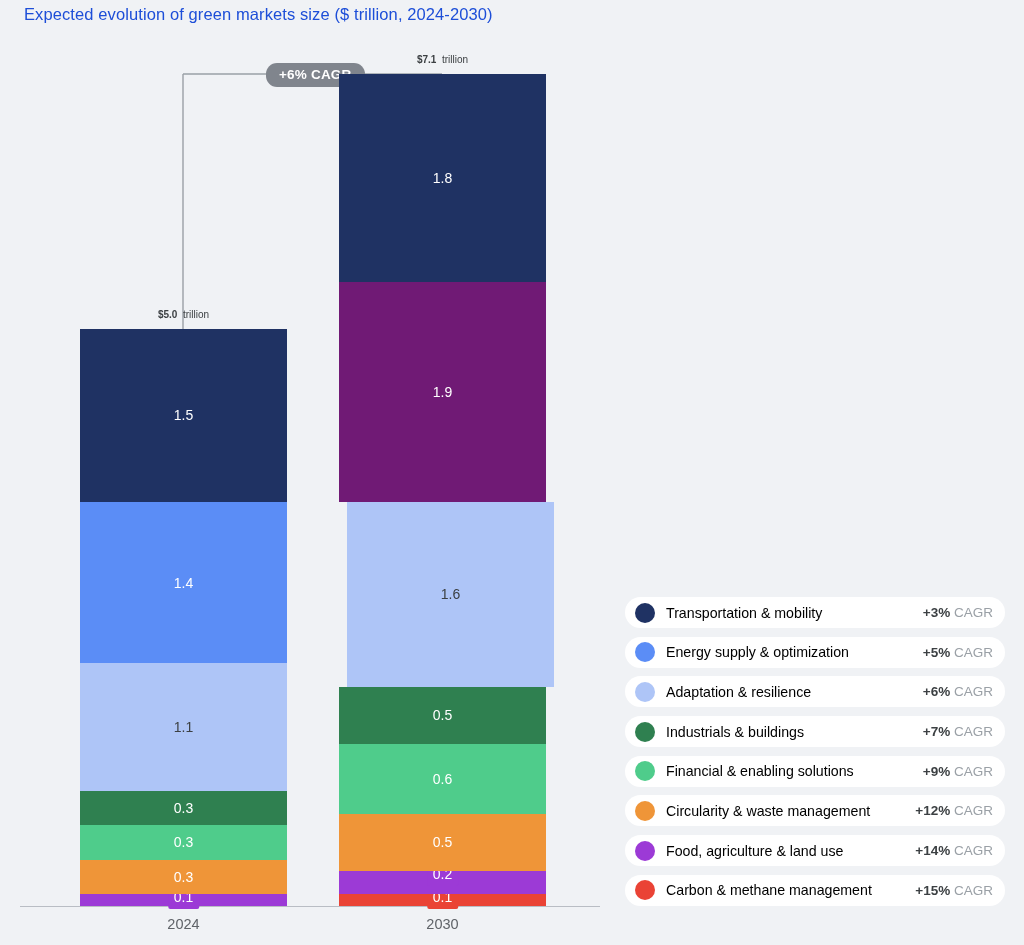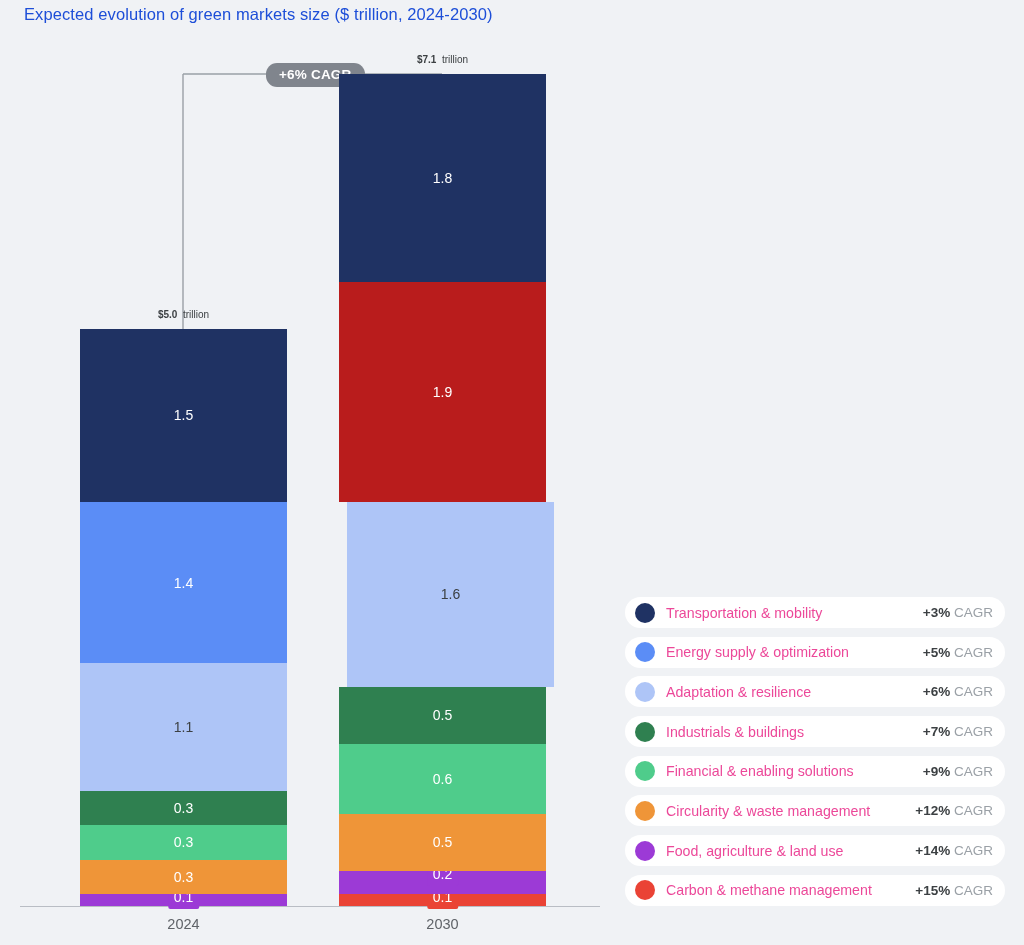--- a/index.html
+++ b/index.html
@@ -155,21 +155,21 @@
   }
   .legend-swatch {
     width: 20px;
     height: 20px;
     border-radius: 50%;
     flex: 0 0 20px;
     margin-right: 11px;
   }
   .legend-name {
     font-size: 14.2px;
-    color: #ec4899;
+    color: #000000;
     white-space: nowrap;
     flex: 1 1 auto;
     overflow: hidden;
   }
   .legend-cagr {
     font-size: 13.5px;
     color: #9aa0a6;
     white-space: nowrap;
     flex: 0 0 auto;
   }
@@ -228,21 +228,21 @@
     </div>
 
     <div class="bar-group g2030">
       <div class="bar-total">
         <b>$7.1</b>
       <span>&nbsp;trillion</span></div>
       <div class="stack" id="stack-1">
           <div class="seg" style="height: 207.9px; background: rgb(31, 50, 99); z-index: 20; justify-content: center;">
             <span class="seg-label">1.8</span>
           </div>
-          <div class="seg" style="height: 219.45px; background: #b91c1c; z-index: 19;">
+          <div class="seg" style="height: 219.45px; background: #701a75; z-index: 19;">
             <span class="seg-label">1.9</span>
           </div>
           <div class="seg" style="height: 184.8px; background: rgb(174, 197, 247); z-index: 18; margin-left: 8px;">
             <span class="seg-label dark">1.6</span>
           </div>
           <div class="seg" style="height: 57.75px; background: rgb(47, 128, 80); z-index: 17;">
             <span class="seg-label">0.5</span>
           </div>
           <div class="seg" style="height: 69.3px; background: rgb(79, 204, 139); z-index: 16;">
             <span class="seg-label">0.6</span>

